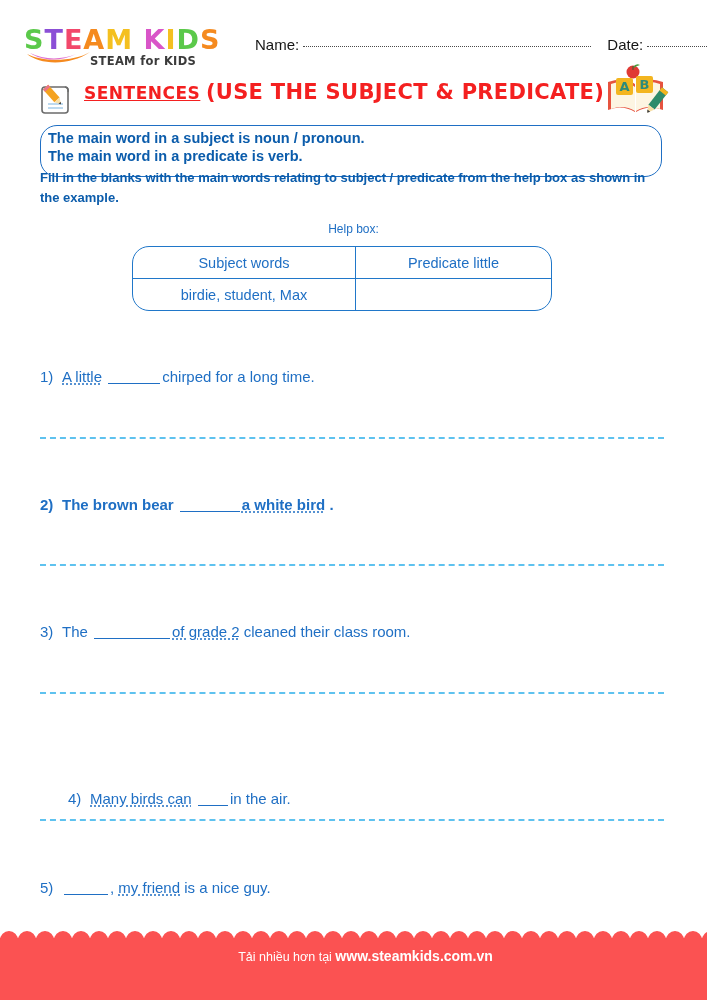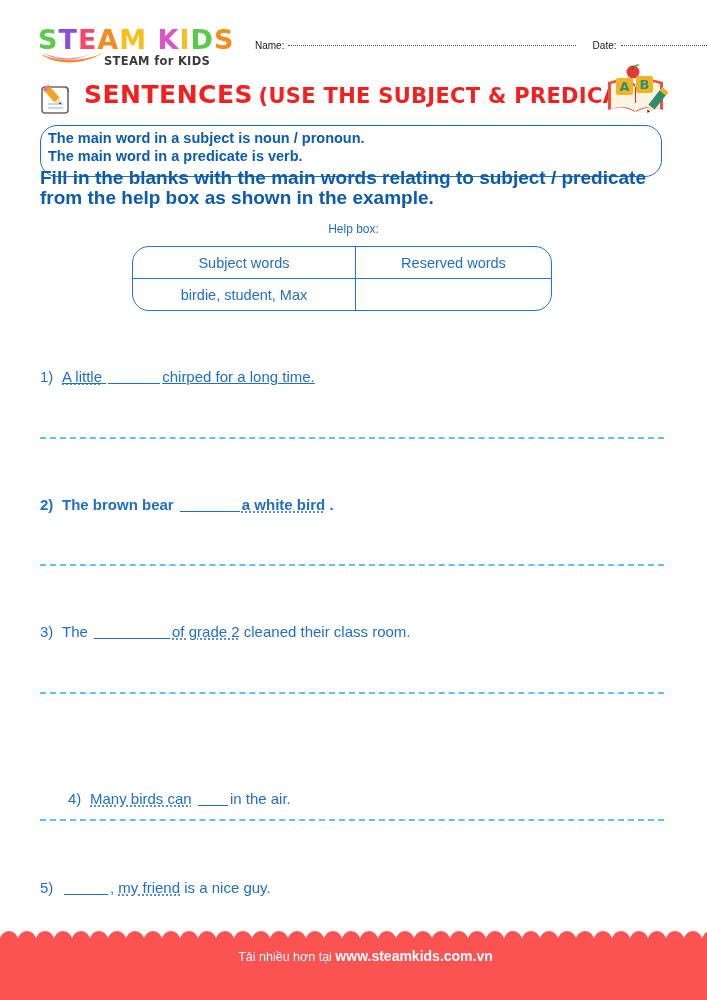--- a/index.html
+++ b/index.html
@@ -13,21 +13,21 @@
   .page{
     position:absolute;inset:0;
     background:#fff;
   }
 
   
   .header{
     position:absolute;left:0;top:0;width:707px;height:70px;
   }
   .logo{
-    position:absolute;left:38px;top:26px;width:200px;height:44px;
+    position:absolute;left:24px;top:26px;width:200px;height:44px;
   }
   .logo-word{
     font-family:"DejaVu Sans", sans-serif;
     font-weight:bold;
     font-size:27px;
     letter-spacing:1px;
     line-height:28px;
     white-space:nowrap;
   }
   .logo-word span{display:inline-block;}
@@ -43,62 +43,62 @@
     letter-spacing:0.3px;
     white-space:nowrap;
   }
 
   .namedate{
     position:absolute;left:255px;top:36px;width:430px;height:24px;
     font-size:14.5px;color:#1a1a1a;
     font-family:"Liberation Sans", sans-serif;
     white-space:nowrap;
   }
-  .namedate .lbl{font-size:10px;color:#161616;}
+  .namedate .lbl{font-size:15px;color:#161616;}
   .dots{
     display:inline-block;
     border-bottom:1.5px dotted #4a4a4a;
     vertical-align:3px;
   }
   .dots.name{width:288px;}
   .dots.date{width:96px;}
 
   
   .title-row{
     position:absolute;left:36px;top:78px;width:640px;height:46px;
   }
   .pencil-icon{position:absolute;left:0px;top:2px;}
   .title-text{
     position:absolute;left:48px;top:2px;
     white-space:nowrap;
     font-family:"DejaVu Sans", sans-serif;
     font-weight:bold;
     color:#f42020;
   }
-  .title-main{font-size:25px;letter-spacing:0.5px;}
+  .title-main{font-size:17px;letter-spacing:0.5px;text-decoration:underline;}
   .title-sub{font-size:21px;letter-spacing:0.3px;}
 
   .abc-icon{position:absolute;left:600px;top:64px;}
 
   
   .rule-box{
     position:absolute;left:40px;top:125px;width:622px;height:52px;
     border:1.6px solid #1f6fc4;border-radius:17px;
     box-sizing:border-box;
     padding:3px 18px 0 7px;
   }
   .rule-line{
     color:#0b5cab;font-weight:bold;font-size:14.5px;line-height:18px;
     font-family:"Liberation Sans", sans-serif;
     white-space:nowrap;
   }
 
   .instr{
     position:absolute;left:40px;top:168px;width:624px;
-    color:#0b5cab;font-weight:bold;font-size:19px;line-height:20px;
+    color:#0b5cab;font-weight:bold;font-size:13px;line-height:20px;
     font-family:"Liberation Sans", sans-serif;
   }
 
   
   .helpbox-title{
     position:absolute;left:0;top:222px;width:707px;
     text-align:center;
     color:#1f6fc4;font-size:12px;
     font-family:"Liberation Sans", sans-serif;
   }
@@ -233,29 +233,29 @@
     <div class="rule-line">The main word in a subject is noun / pronoun.</div>
     <div class="rule-line">The main word in a predicate is verb.</div>
   </div>
 
   <div class="instr">Fill in the blanks with the main words relating to subject / predicate from the help box as shown in the example.</div>
 
   <div class="helpbox-title">Help box:</div>
   <div class="helpbox">
     <div class="hb-row top">
       <div class="hb-cell left">Subject words</div>
-      <div class="hb-cell right">Reserved words</div>
+      <div class="hb-cell right">Predicate little</div>
     </div>
     <div class="hb-row">
       <div class="hb-cell left">birdie,  student, Max</div>
     </div>
   </div>
 
   <div id="questions-root">
-      <div class="q" style="top: 366px; text-decoration: underline;"><span class="num">1)</span><span class="sq">A little</span> <span class="blank" style="width: 52px;">&nbsp;</span><span>chirped for a long time.</span></div>
+      <div class="q" style="top: 366px;"><span class="num">1)</span><span class="sq">A little</span> <span class="blank" style="width: 52px;">&nbsp;</span><span>chirped for a long time.</span></div>
       <div class="q" style="top: 494px; font-weight: bold;"><span class="num">2)</span><span>The brown bear</span> <span class="blank" style="width: 60px;">&nbsp;</span><span class="sq">a white bird</span> <span>.</span></div>
       <div class="q" style="top: 621px;"><span class="num">3)</span><span>The</span> <span class="blank" style="width: 76px;">&nbsp;</span><span class="sq">of grade 2</span> <span>cleaned their class room.</span></div>
       <div class="q" style="top: 788px; margin-left: 28px;"><span class="num">4)</span><span class="sq">Many birds can</span> <span class="blank" style="width: 30px;">&nbsp;</span><span>in the air.</span></div>
       <div class="q" style="top: 877px;"><span class="num">5)</span><span class="blank" style="width: 44px;">&nbsp;</span><span>, </span><span class="sq">my friend</span> <span>is a nice guy.</span></div>
       <div class="sep" style="top: 437px;"></div>
       <div class="sep" style="top: 564px;"></div>
       <div class="sep" style="top: 692px;"></div>
       <div class="sep" style="top: 819px;"></div>
     </div>
 

